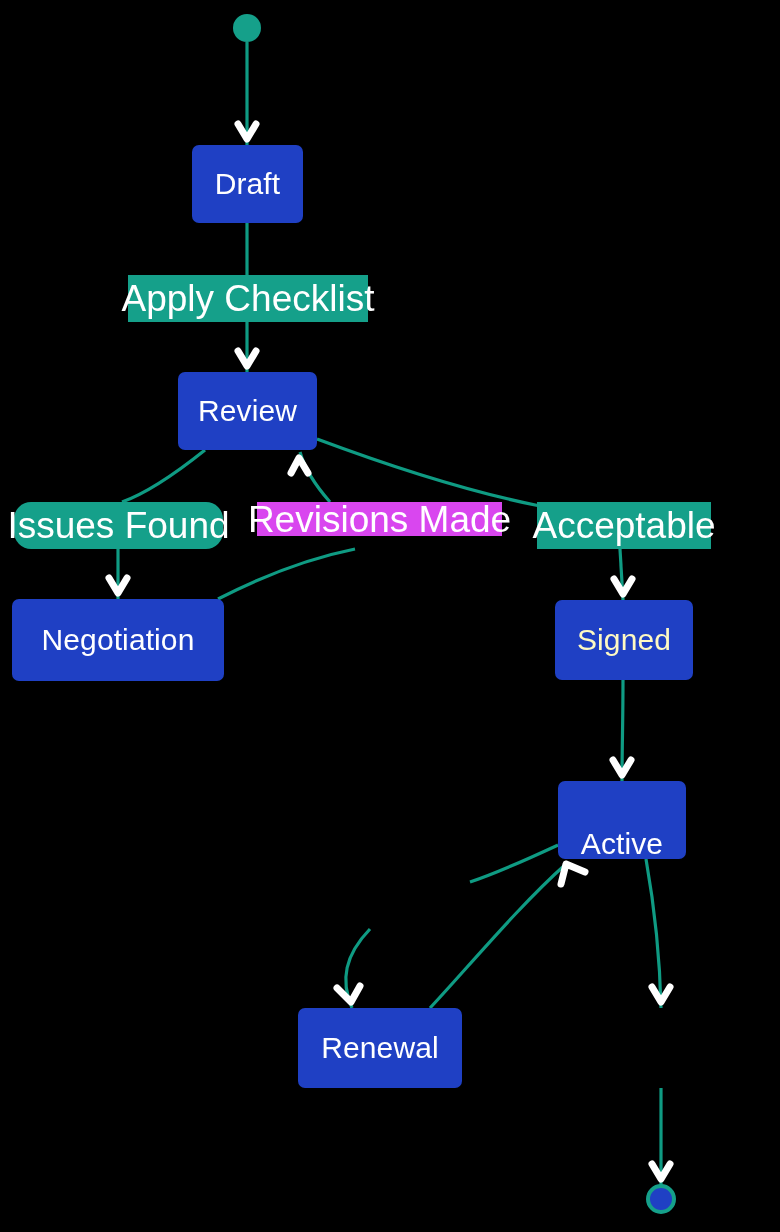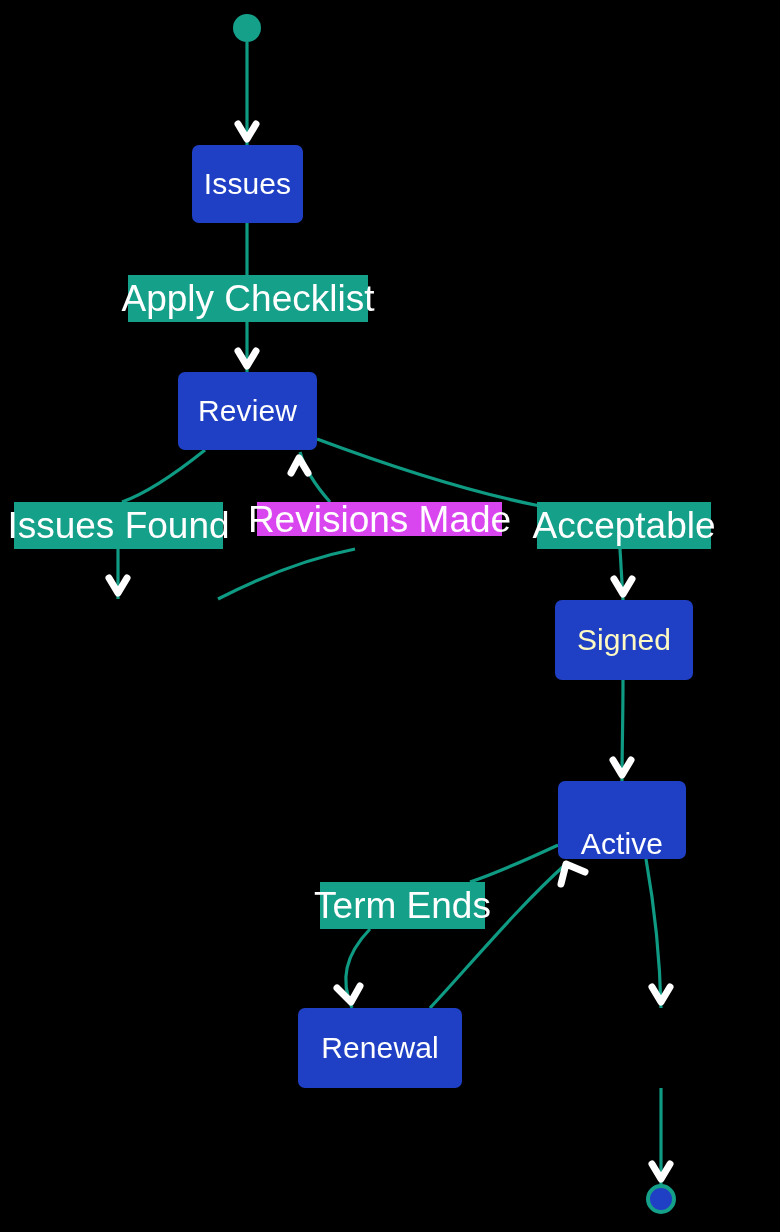--- a/index.html
+++ b/index.html
@@ -103,44 +103,44 @@
     <path d="M652,987 L661,1002 L670,987" fill="none" stroke="#ffffff" stroke-width="7" stroke-linecap="round" stroke-linejoin="round"></path>
 
     <path d="M661,1088 L661,1185" fill="none" stroke="#0f9b83" stroke-width="3.2"></path>
     <path d="M652,1164 L661,1179 L670,1164" fill="none" stroke="#ffffff" stroke-width="7" stroke-linecap="round" stroke-linejoin="round"></path>
   </svg>
 
   <div class="terminal-node" id="node-start" style="left: 233px; top: 14px; width: 28px; height: 28px; background: rgb(21, 160, 138);"></div>
   <div class="terminal-node" id="node-end" style="left: 646px; top: 1184px; width: 30px; height: 30px; background: rgb(31, 64, 196); border: 4px solid rgb(21, 160, 138);"></div>
 
   <div class="state-node" id="state-0" style="left: 192px; top: 145px; width: 111px; height: 78px; background: rgb(31, 64, 196); color: rgb(255, 255, 255);">
-    <span>Issues</span>
+    <span>Draft</span>
   </div>
   <div class="state-node" id="state-1" style="left: 178px; top: 372px; width: 139px; height: 78px; background: rgb(31, 64, 196); color: rgb(255, 255, 255);">
     <span>Review</span>
+  </div>
+  <div class="state-node" id="state-2" style="left: 12px; top: 599px; width: 212px; height: 82px; background: rgb(31, 64, 196); color: rgb(255, 255, 255);">
+    <span>Negotiation</span>
   </div>
   <div class="state-node" id="state-3" style="left: 555px; top: 600px; width: 138px; height: 80px; background: rgb(31, 64, 196); color: #fef9c3;">
     <span>Signed</span>
   </div>
   <div class="state-node" id="state-4" style="left: 558px; top: 781px; width: 128px; height: 78px; background: rgb(31, 64, 196); color: rgb(255, 255, 255); align-items: flex-end;">
     <span>Active</span>
   </div>
   <div class="state-node" id="state-5" style="left: 298px; top: 1008px; width: 164px; height: 80px; background: rgb(31, 64, 196); color: rgb(255, 255, 255);">
     <span>Renewal</span>
   </div>
 
   <div class="edge-label" id="trans-0" style="left: 128px; top: 275px; width: 240px; height: 47px; background: rgb(21, 160, 138); color: rgb(255, 255, 255);">
     <span>Apply Checklist</span>
   </div>
-  <div class="edge-label" id="trans-1" style="left: 14px; top: 502px; width: 209px; height: 47px; background: rgb(21, 160, 138); color: rgb(255, 255, 255);">
+  <div class="edge-label" id="trans-1" style="left: 14px; top: 502px; width: 209px; height: 47px; background: rgb(21, 160, 138); color: rgb(255, 255, 255); border-radius: 17px;">
     <span>Issues Found</span>
   </div>
   <div class="edge-label" id="trans-2" style="left: 257px; top: 502px; width: 245px; height: 34px; background: #d946ef; color: rgb(255, 255, 255);">
     <span>Revisions Made</span>
   </div>
   <div class="edge-label" id="trans-3" style="left: 537px; top: 502px; width: 174px; height: 47px; background: rgb(21, 160, 138); color: rgb(255, 255, 255);">
     <span>Acceptable</span>
   </div>
-  <div class="edge-label" id="trans-4" style="left: 320px; top: 882px; width: 165px; height: 47px; background: rgb(21, 160, 138); color: rgb(255, 255, 255);">
-    <span>Term Ends</span>
-  </div>
 
 </div>
 
 </body></html>

